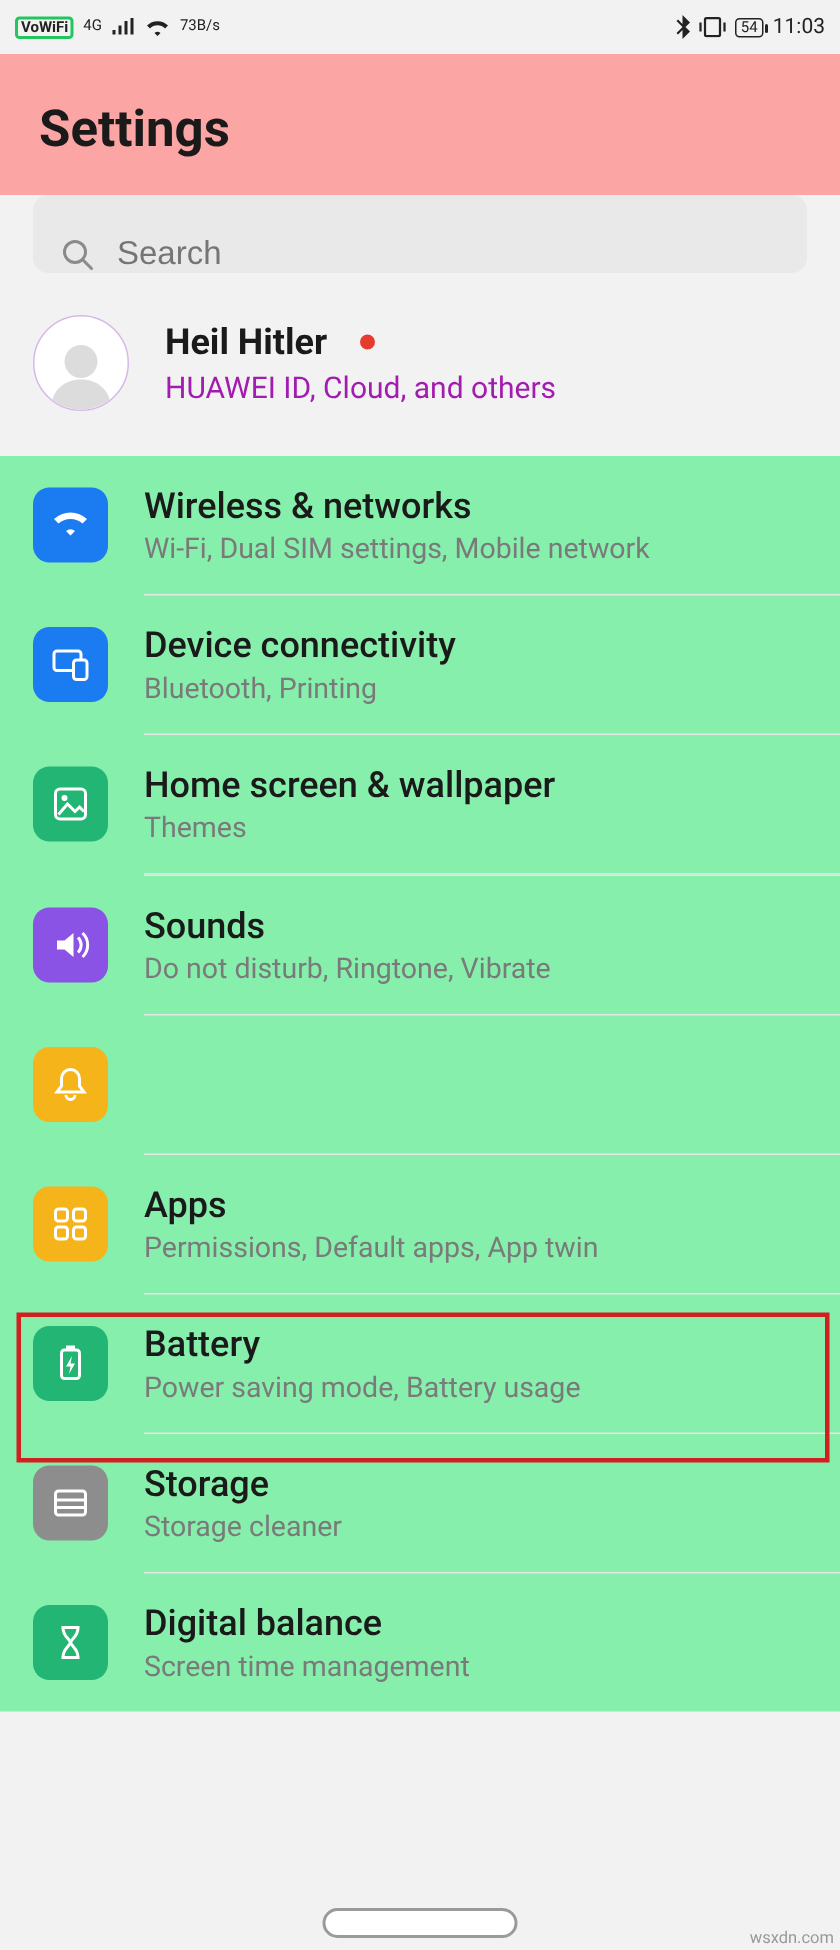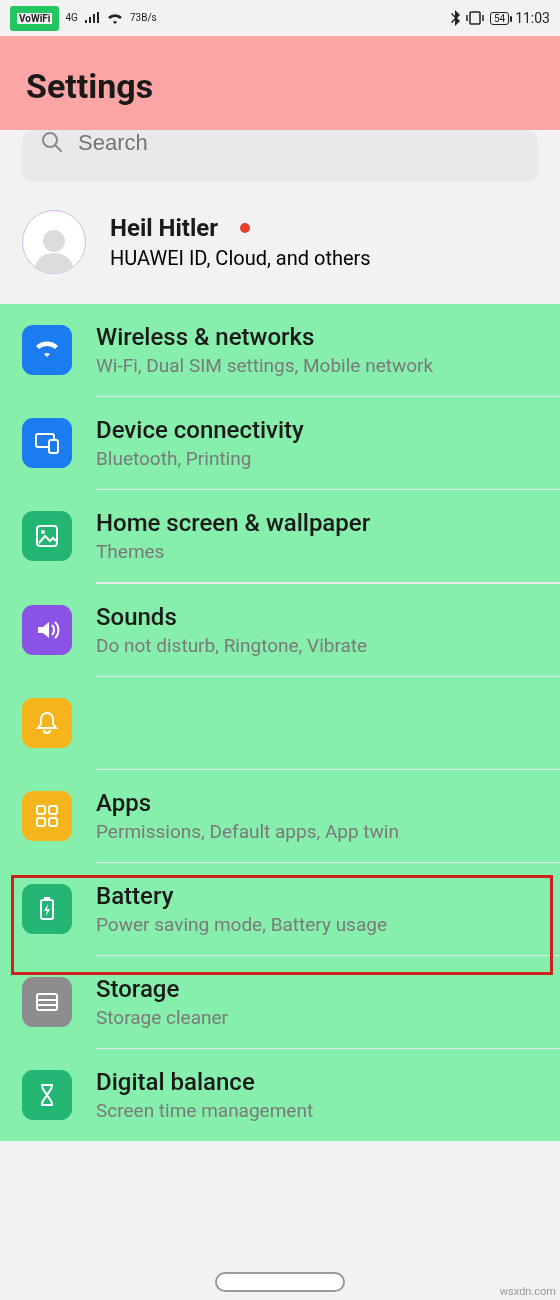--- a/index.html
+++ b/index.html
@@ -17,35 +17,35 @@
     display: flex;
     align-items: center;
     justify-content: space-between;
     padding: 0 10px;
     background: #f2f2f2;
     font-size: 14px;
     color: #222;
   }
   .status-left { display: flex; align-items: center; gap: 6px; }
   .status-right { display: flex; align-items: center; gap: 6px; }
-  .vowifi { border: 7px solid #22c55e; border-radius: 3px; font-size: 10px; padding: 0 2px; font-weight: bold;}
+  .vowifi { border: 2px solid #22c55e; border-radius: 3px; font-size: 10px; padding: 0 2px; font-weight: bold;}
   .sigtext { font-size: 10px; line-height: 10px; }
   .page-title {
     font-size: 34px;
     font-weight: 700;
     padding: 30px 26px 24px 26px;
     background: #fca5a5;
   }
   .search-bar {
     margin: 0 22px 10px 22px;
     height: 52px;
     background: #e9e9e9;
     border-radius: 10px;
     display: flex;
-    align-items: flex-start;
+    align-items: flex-end;
     padding: 0 18px;
     gap: 14px;
   }
   .search-bar svg { flex: 0 0 auto; }
   .search-bar input {
     border: none; background: transparent; outline: none;
     font-size: 22px; color: #777; flex: 1;
   }
   .account-row {
     display: flex;
@@ -56,21 +56,21 @@
   }
   .avatar {
     width: 64px; height: 64px; border-radius: 50%;
     border: 1.5px solid #d7b8e8;
     background: #fff;
     display: flex; align-items: flex-end; justify-content: center;
     overflow: hidden;
   }
   .account-name { font-size: 24px; font-weight: 700; display: flex; align-items: center; gap: 22px;}
   .red-dot { width: 10px; height: 10px; background: #e63c2e; border-radius: 50%; display: inline-block;}
-  .account-sub { font-size: 20px; color: #000000; margin-top: 4px;}
+  .account-sub { font-size: 20px; color: #a21caf; margin-top: 4px;}
   .section {
     background: #86efac;
     margin-top: 12px;
   }
   .row {
     display: flex;
     align-items: center;
     padding: 14px 0 14px 22px;
     gap: 24px;
     position: relative;

